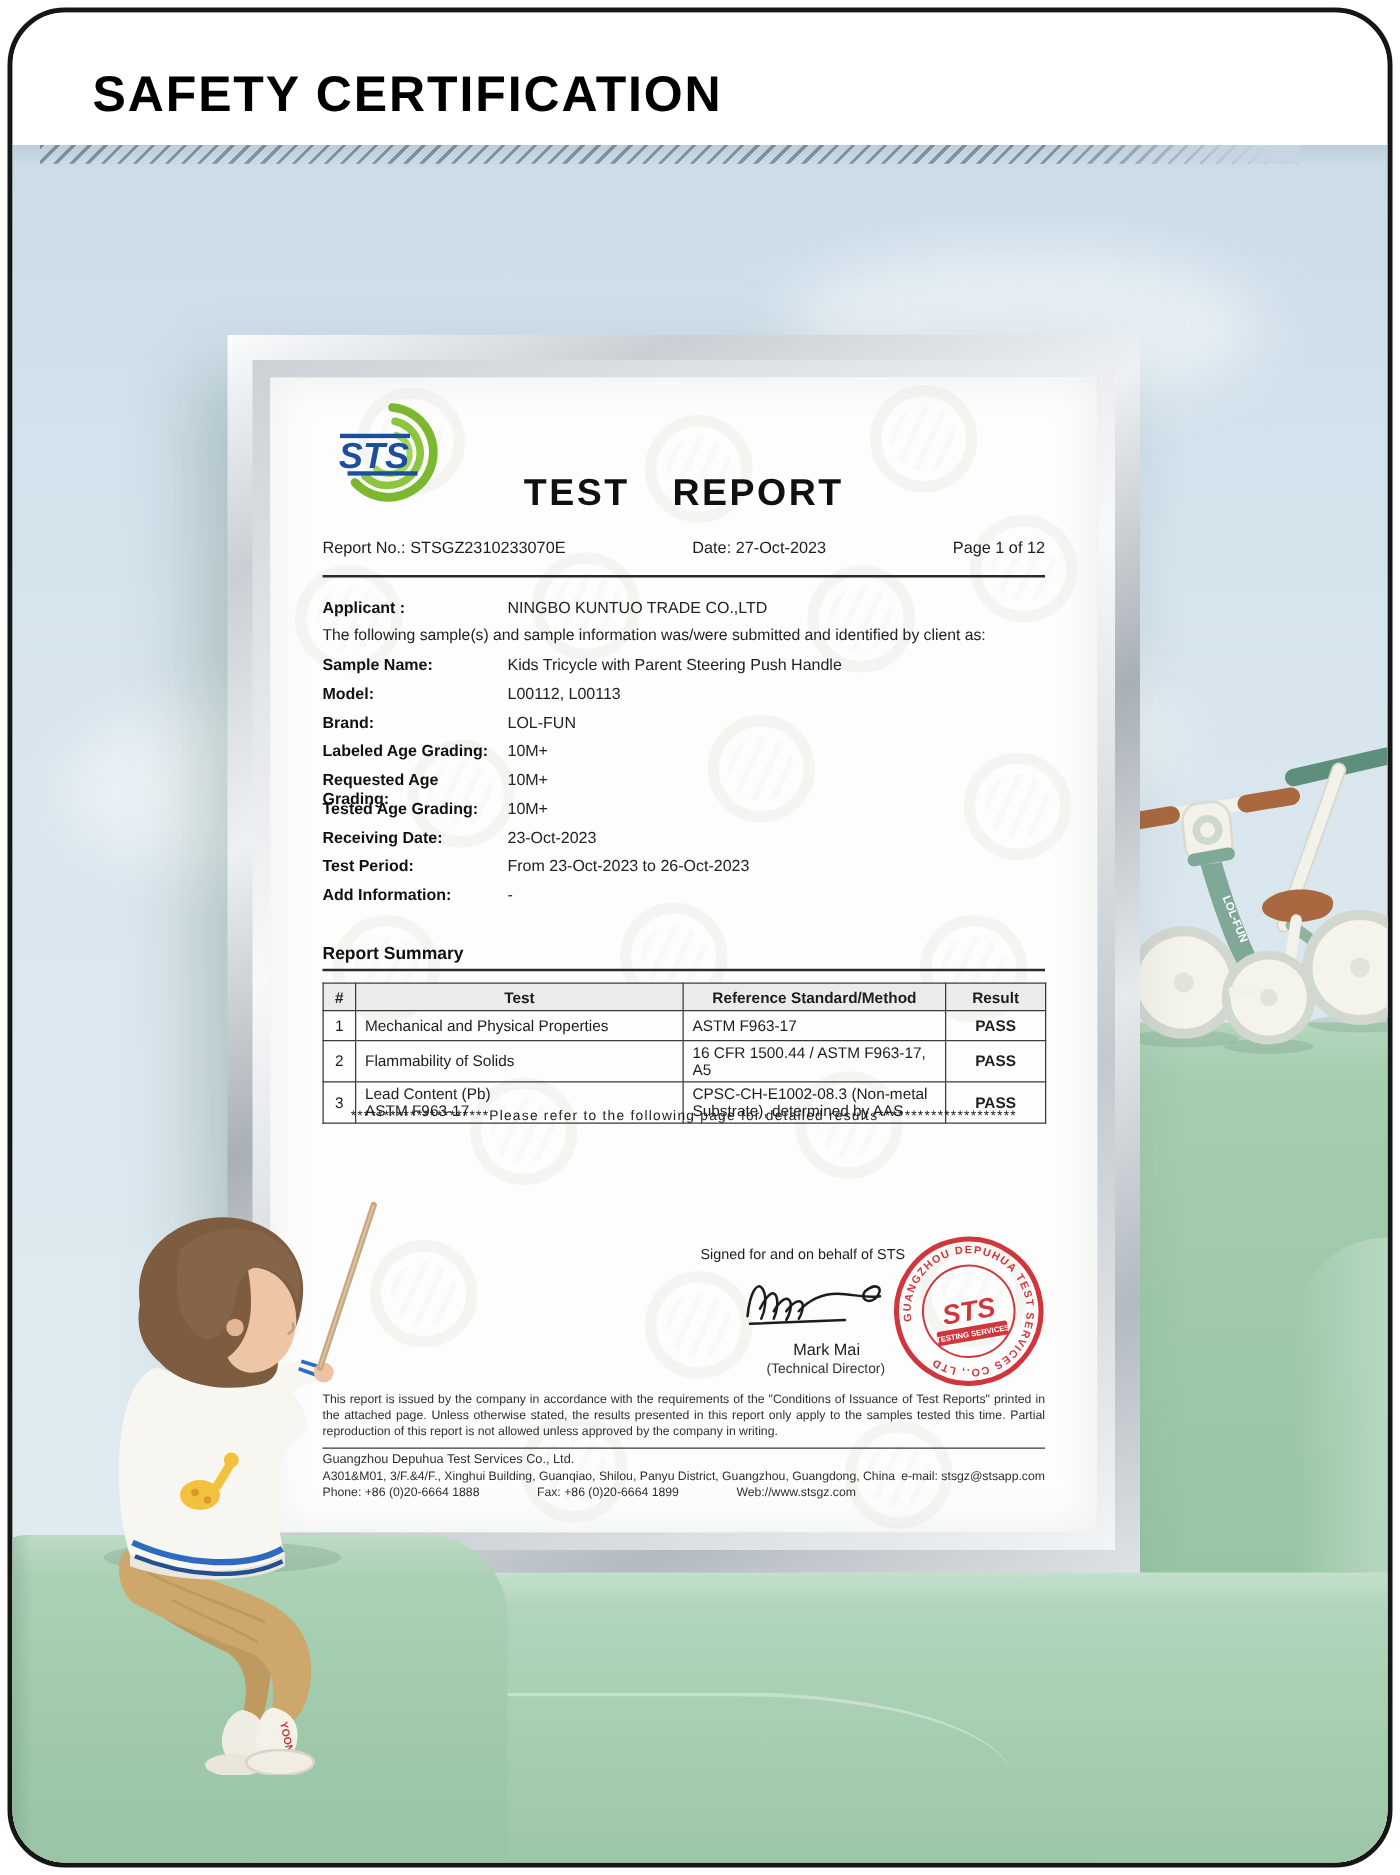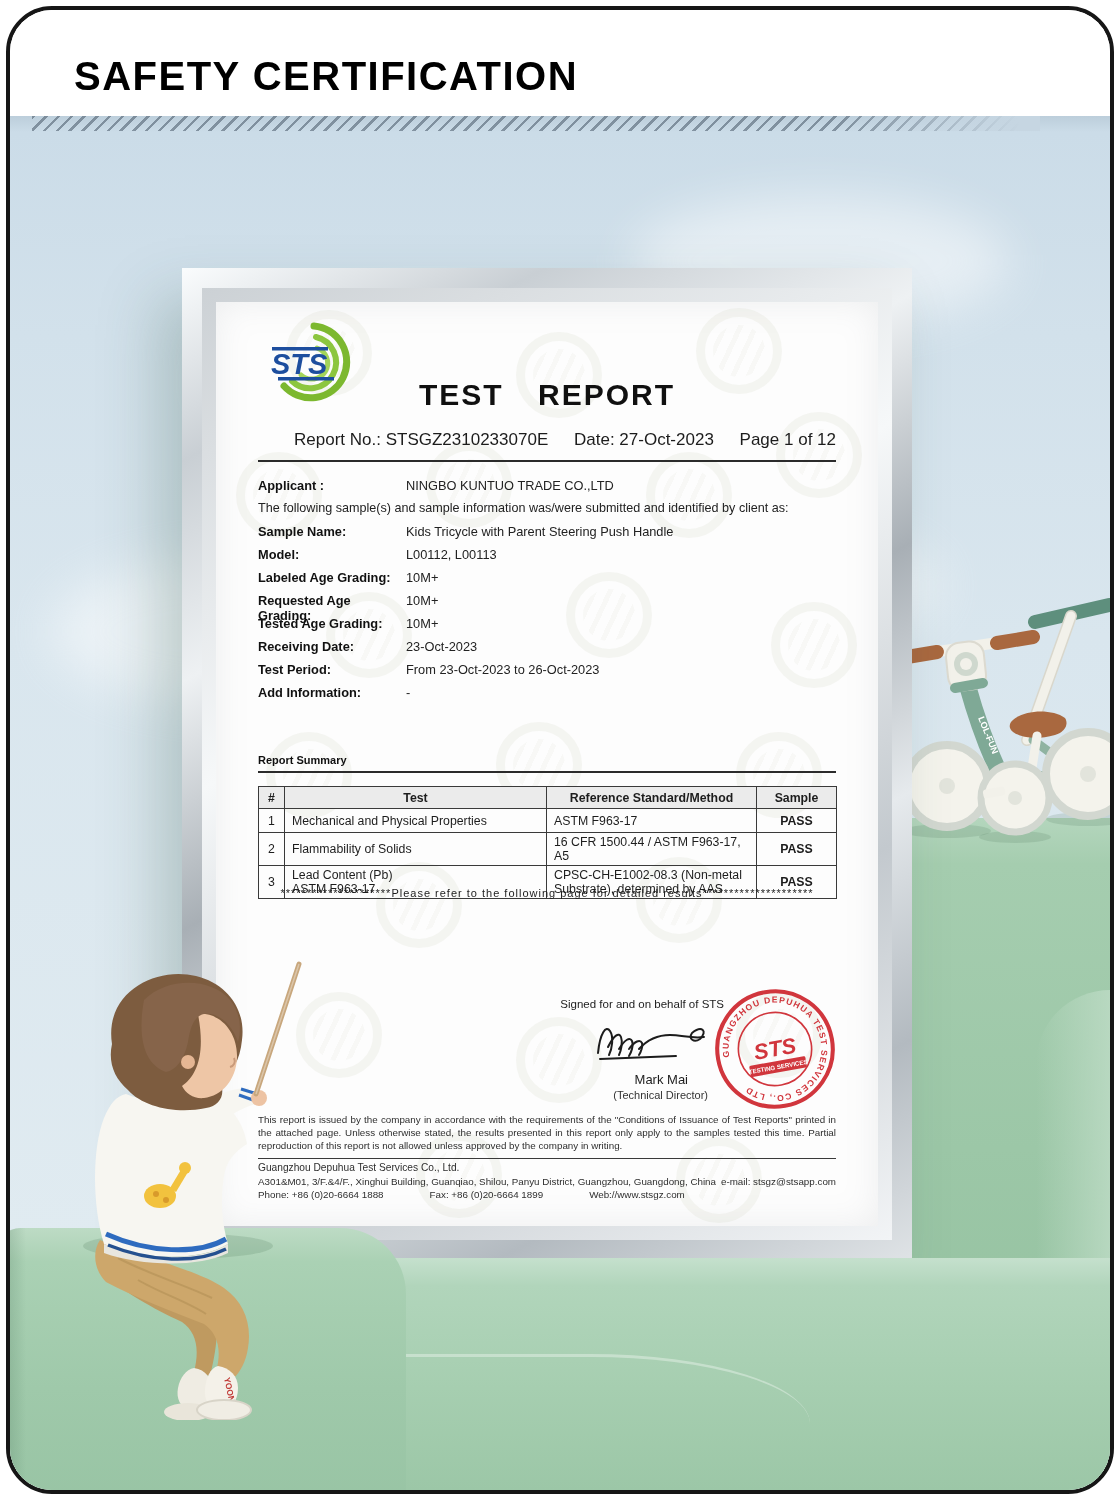--- a/index.html
+++ b/index.html
@@ -57,30 +57,30 @@
   .wm{position:absolute;width:86px;height:86px;border-radius:50%;
         border:9px solid rgba(168,176,138,.30);opacity:.34;}
   .wm::after{content:"";position:absolute;inset:8px;border-radius:50%;opacity:.55;
         background:repeating-linear-gradient(115deg,transparent 0 9px,rgba(168,176,138,.35) 9px 14px);}
 
   
   .logo{position:absolute;top:16px;left:46px;width:104px;height:92px;}
   .doc-title{position:absolute;top:76px;left:0;right:0;text-align:center;font-size:30px;
         font-weight:700;letter-spacing:2px;word-spacing:24px;color:#101010;}
   .meta{position:absolute;top:128px;left:42px;right:42px;display:flex;
-        justify-content:space-between;font-size:17px;color:#1c1c1c;margin-left:36px;}
+        justify-content:space-between;font-size:13px;color:#1c1c1c;}
   .rule{position:absolute;top:158px;left:42px;right:42px;border-top:2px solid #2b2b2b;}
 
   .fields{position:absolute;top:176px;left:42px;right:42px;}
   .frow{display:flex;height:23px;align-items:flex-start;}
   .flabel{width:148px;flex:none;font-weight:700;font-size:12.8px;color:#111;}
   .fval{font-size:12.8px;color:#222;}
   .fintro{font-size:12.6px;color:#222;}
 
-  .summary-h{position:absolute;top:452px;left:42px;right:42px;font-size:11px;font-weight:700;
+  .summary-h{position:absolute;top:452px;left:42px;right:42px;font-size:14px;font-weight:700;
         color:#101010;border-bottom:2px solid #2b2b2b;padding-bottom:5px;}
   .doc-table{position:absolute;top:484px;left:42px;width:578px;border-collapse:collapse;
         table-layout:fixed;font-size:12.3px;color:#1d1d1d;}
   .doc-table th,.doc-table td{border:1.3px solid #3a3a3a;padding:2px 7px;}
   .doc-table th{background:#ebebeb;font-weight:700;height:22px;text-align:center;}
   .doc-table td{height:24px;white-space:pre-line;vertical-align:middle;}
   .c-num{text-align:center;width:26px;}
   .c-test{width:262px;}
   .c-ref{width:210px;}
   .c-res{width:80px;text-align:center;font-weight:700;}
@@ -213,20 +213,24 @@
             </div>
             <div class="frow">
               <span class="flabel">Sample Name:</span>
               <span class="fval">Kids Tricycle with Parent Steering Push Handle</span>
             </div>
             <div class="frow">
               <span class="flabel">Model:</span>
               <span class="fval">L00112, L00113</span>
             </div>
             <div class="frow">
+              <span class="flabel">Brand:</span>
+              <span class="fval">LOL-FUN</span>
+            </div>
+            <div class="frow">
               <span class="flabel">Labeled Age Grading:</span>
               <span class="fval">10M+</span>
             </div>
             <div class="frow">
               <span class="flabel">Requested Age Grading:</span>
               <span class="fval">10M+</span>
             </div>
             <div class="frow">
               <span class="flabel">Tested Age Grading:</span>
               <span class="fval">10M+</span>
@@ -246,21 +250,21 @@
           </div>
 
           <div class="summary-h">Report Summary</div>
 
           <table class="doc-table">
             <thead>
               <tr>
                 <th class="c-num">#</th>
                 <th class="c-test">Test</th>
                 <th class="c-ref">Reference Standard/Method</th>
-                <th class="c-res">Sample</th>
+                <th class="c-res">Result</th>
               </tr>
             </thead>
             <tbody>
               <tr>
                 <td class="c-num">1</td>
                 <td class="c-test">Mechanical and Physical Properties</td>
                 <td class="c-ref">ASTM F963-17</td>
                 <td class="c-res">PASS</td>
               </tr>
               <tr>

